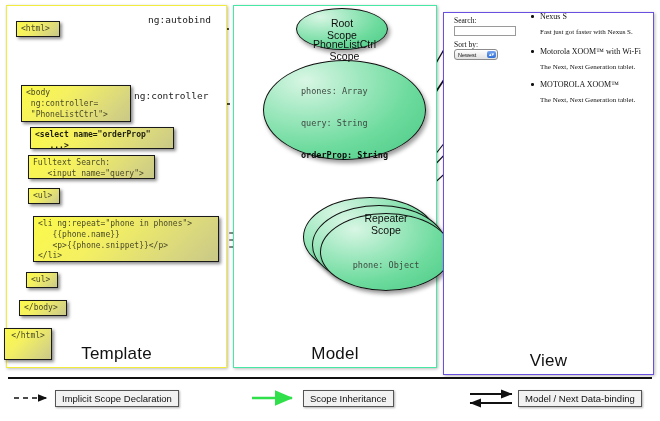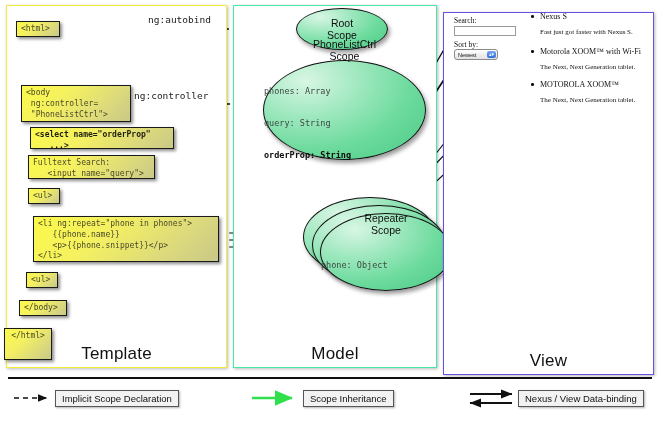--- a/index.html
+++ b/index.html
@@ -64,21 +64,21 @@
 
   
   .scope{
     position:absolute;
     border:1.6px solid #111;
     border-radius:50%;
     background:
       radial-gradient(ellipse at 26% 20%, #d8f6e4 0%, #9fe8bf 32%, #6ddb9d 62%, #49c985 100%);
     box-shadow:2px 3px 4px rgba(0,0,0,.4);
     display:flex;flex-direction:column;
-    justify-content:center;
+    align-items:center;justify-content:center;
     box-sizing:border-box;
     text-align:center;
   }
   .scope .title{
     font-family:"Liberation Sans",sans-serif;
     font-size:10.5px;color:#0e0e0e;line-height:1.15;
   }
   .scope .props{
     margin-top:3px;
     font-family:"DejaVu Sans Mono","Liberation Mono",monospace;
@@ -327,15 +327,15 @@
     <div class="phone-name">MOTOROLA XOOM™</div>
     <div class="phone-snip">The Next, Next Generation tablet.</div>
   </div>
 
   <div id="legend-rule"></div>
 
   <div class="legend-box" style="left:303px;top:390px;">Scope Inheritance</div>
 
   <div class="legend-box" style="left:55px;top:390px;">Implicit Scope Declaration</div>
 
-  <div class="legend-box" style="left:518px;top:390px;">Nexus / View Data-binding</div>
+  <div class="legend-box" style="left:518px;top:390px;">Model / Next Data-binding</div>
 
 </div>
 
 </body></html>

